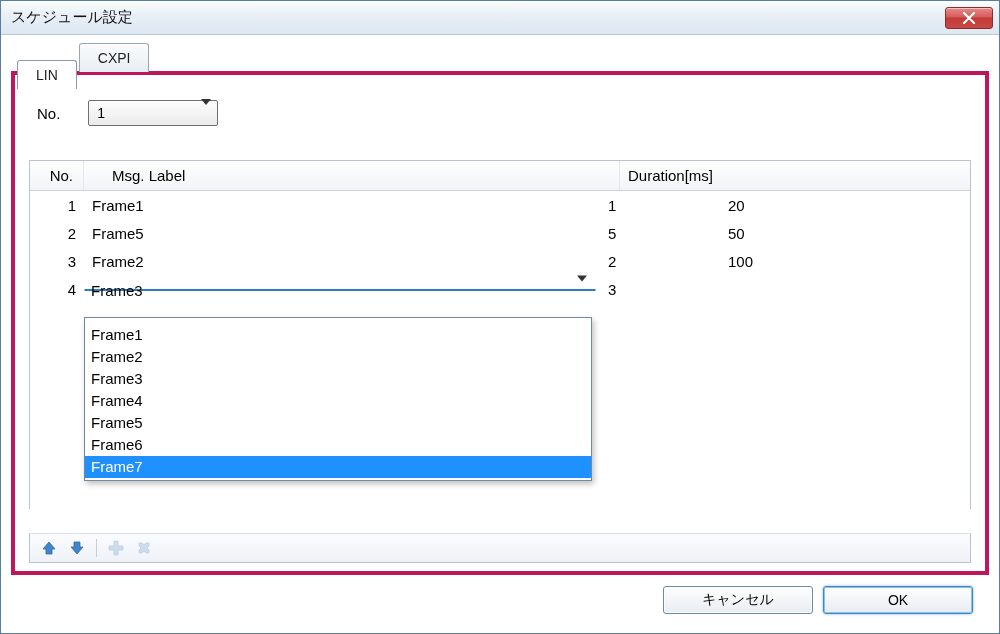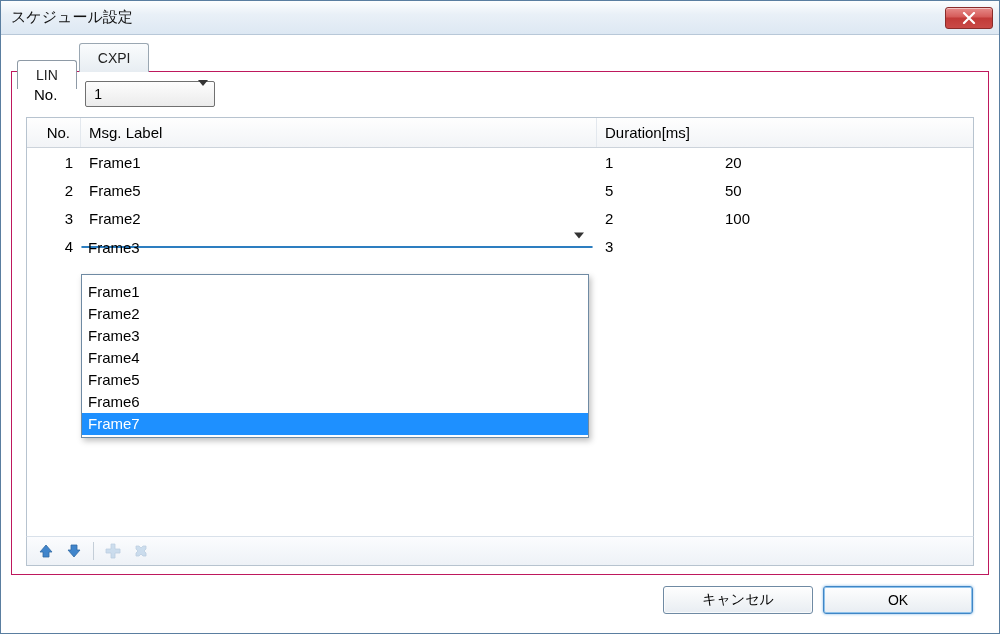--- a/index.html
+++ b/index.html
@@ -65,27 +65,28 @@
     font-size: 14px;
   }
   .tab.active {
     background: #fff;
     border-color: #8e9aa6;
     position: relative;
     top: 17px;
     z-index: 3;
   }
   .tab-panel {
-    border: 1px solid #be185d;
+    border: 4px solid #be185d;
     background: #fff;
     flex: 1;
     margin-top: -1px;
-    padding: 7px 14px 8px 14px;
+    padding: 23px 14px 8px 14px;
     display: flex; flex-direction: column;
     position: relative;
+    gap: 24px;
   }
   .row-no {
     display: flex; align-items: center;
     gap: 28px;
     margin: 2px 0 10px 8px;
   }
   .row-no .lbl { font-size: 15px; }
   .combo {
     width: 130px; height: 26px;
     border: 1px solid #707070;
@@ -114,21 +115,21 @@
     border-bottom: 1px solid #ccd3db;
     height: 30px;
     align-items: stretch;
   }
   .col {
     border-right: 1px solid #e3e8ee;
     padding: 6px 8px 4px 8px;
     font-size: 15px;
   }
   .col-no   { width: 54px; text-align: right; padding-right: 10px; }
-  .col-msg  { width: 516px; }
+  .col-msg  { width: 516px; margin-left: 20px; }
   .col-id   { width: 120px; }
   .col-dur  { width: 200px; border-right: none; }
   .grid-body {
     flex: 1;
     position: relative;
   }
   .grid-row {
     display: flex;
     height: 28px;
     align-items: center;

